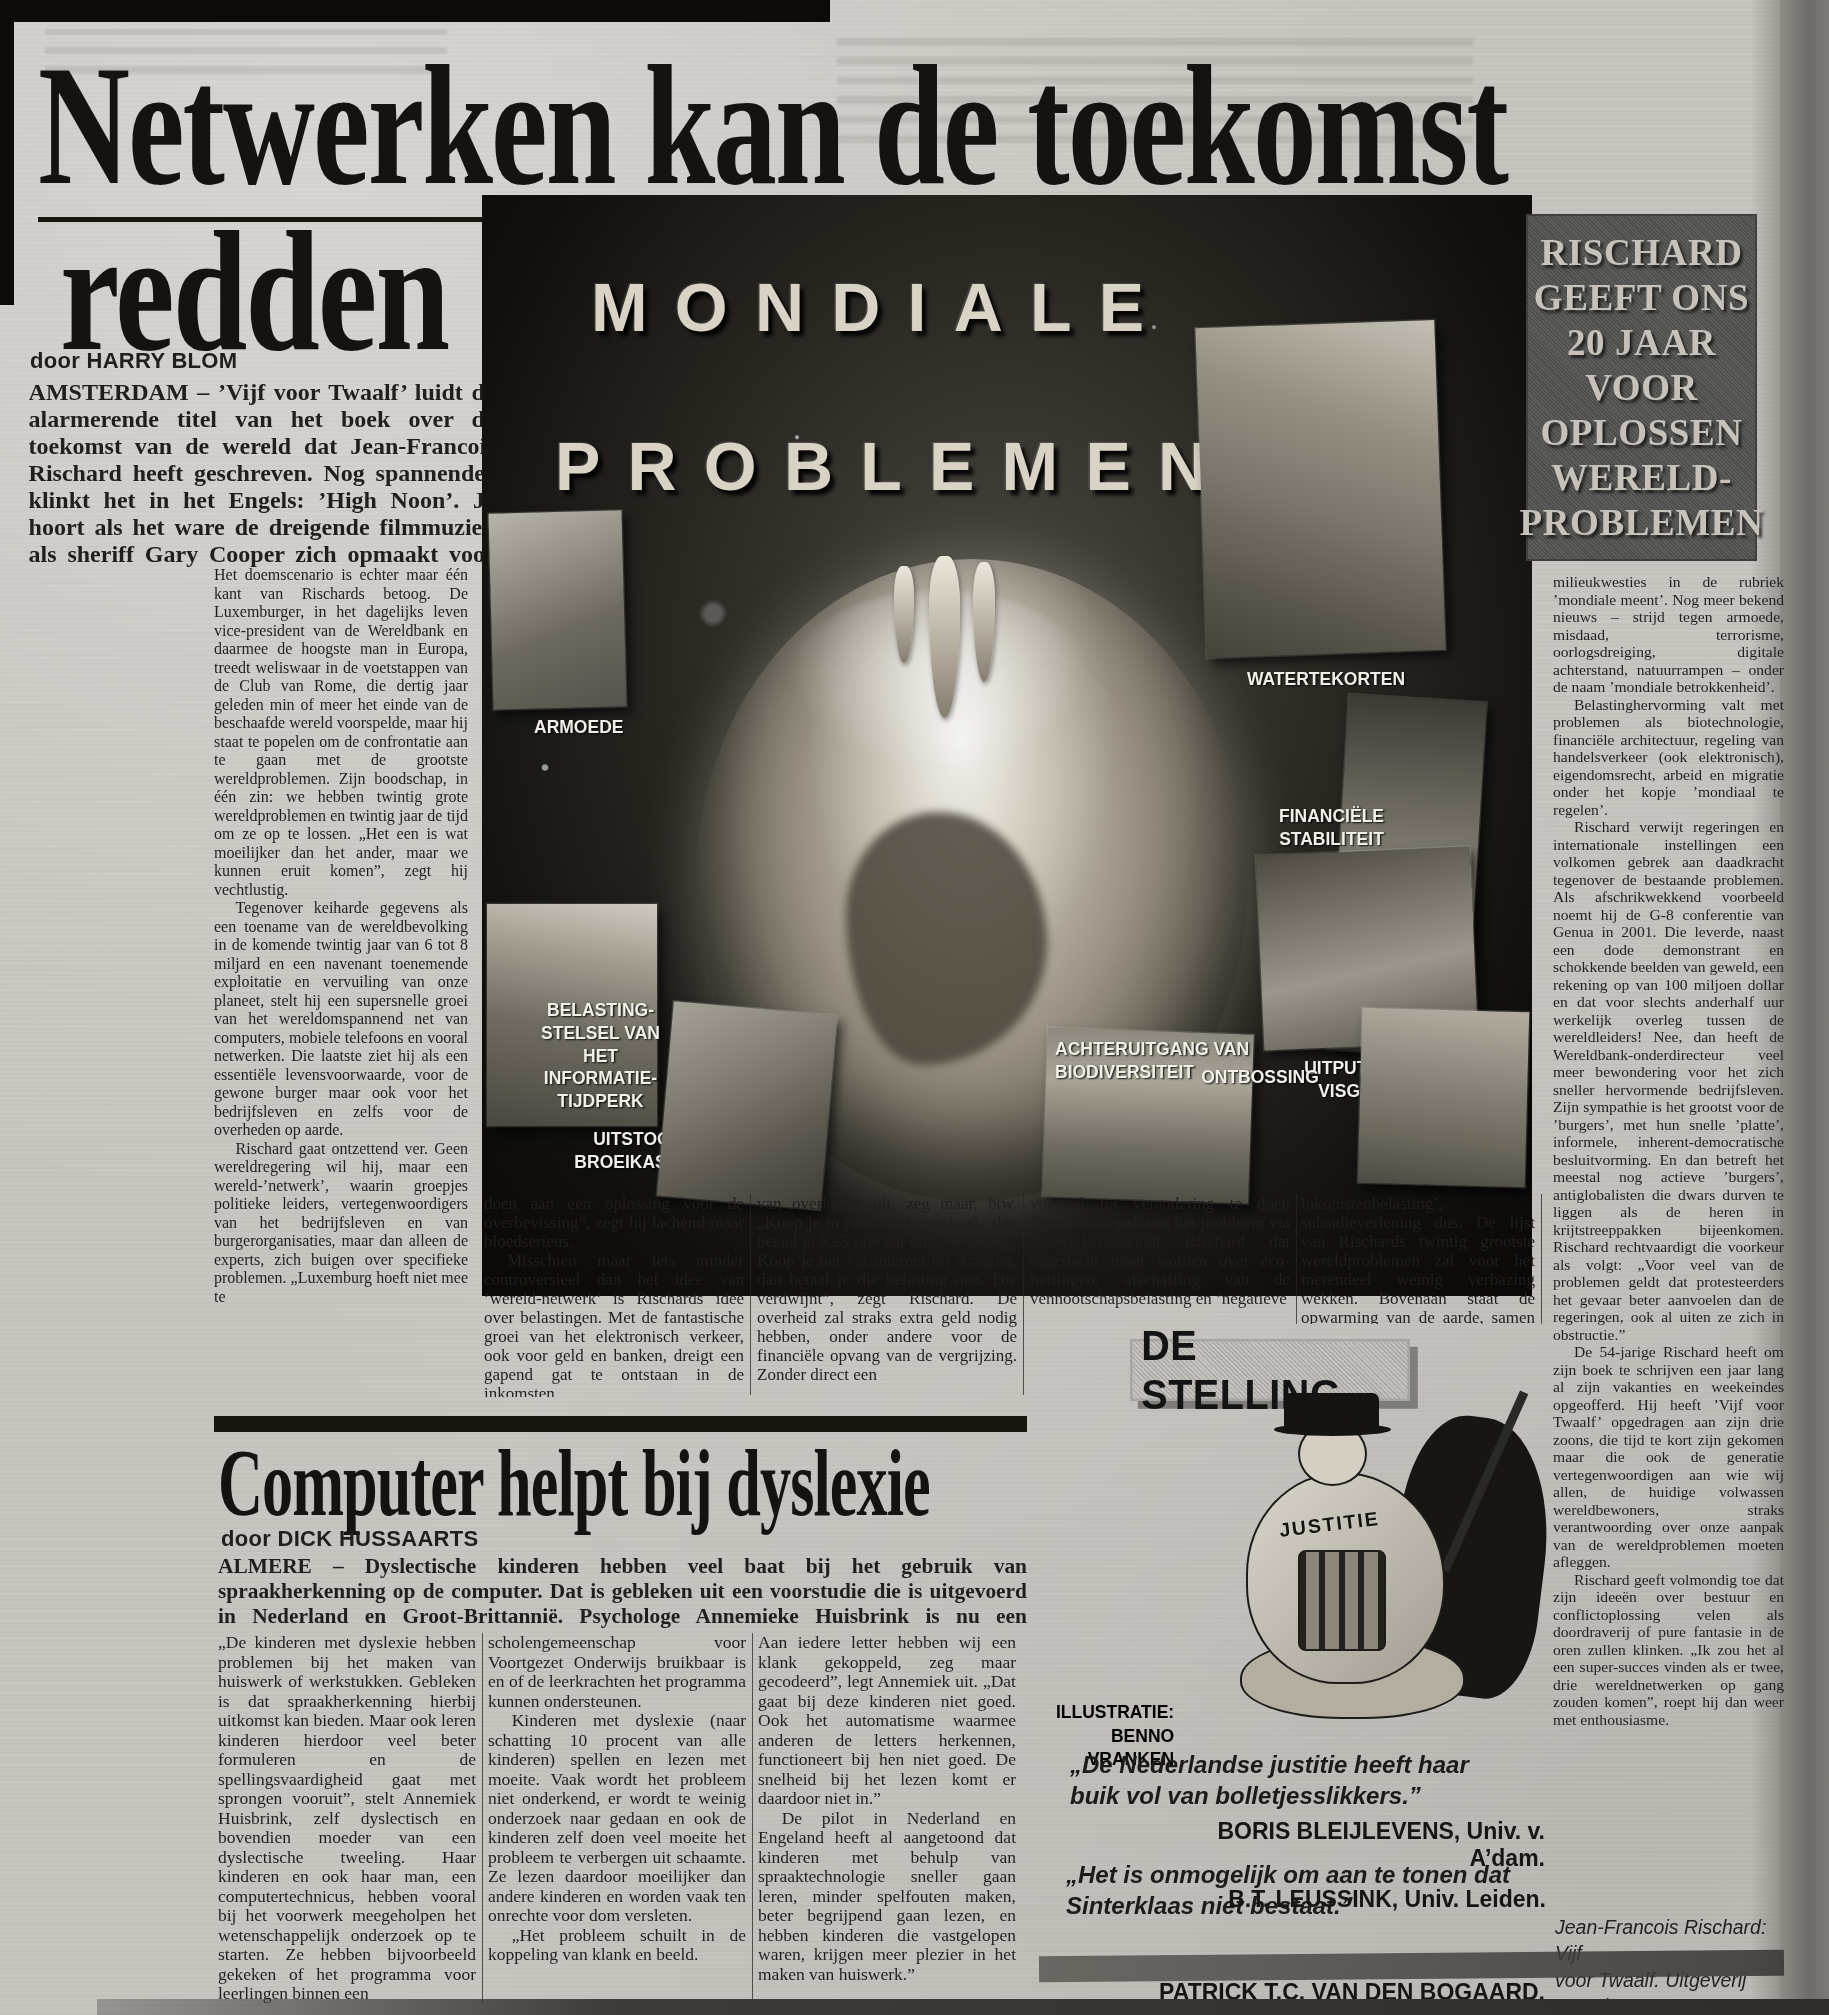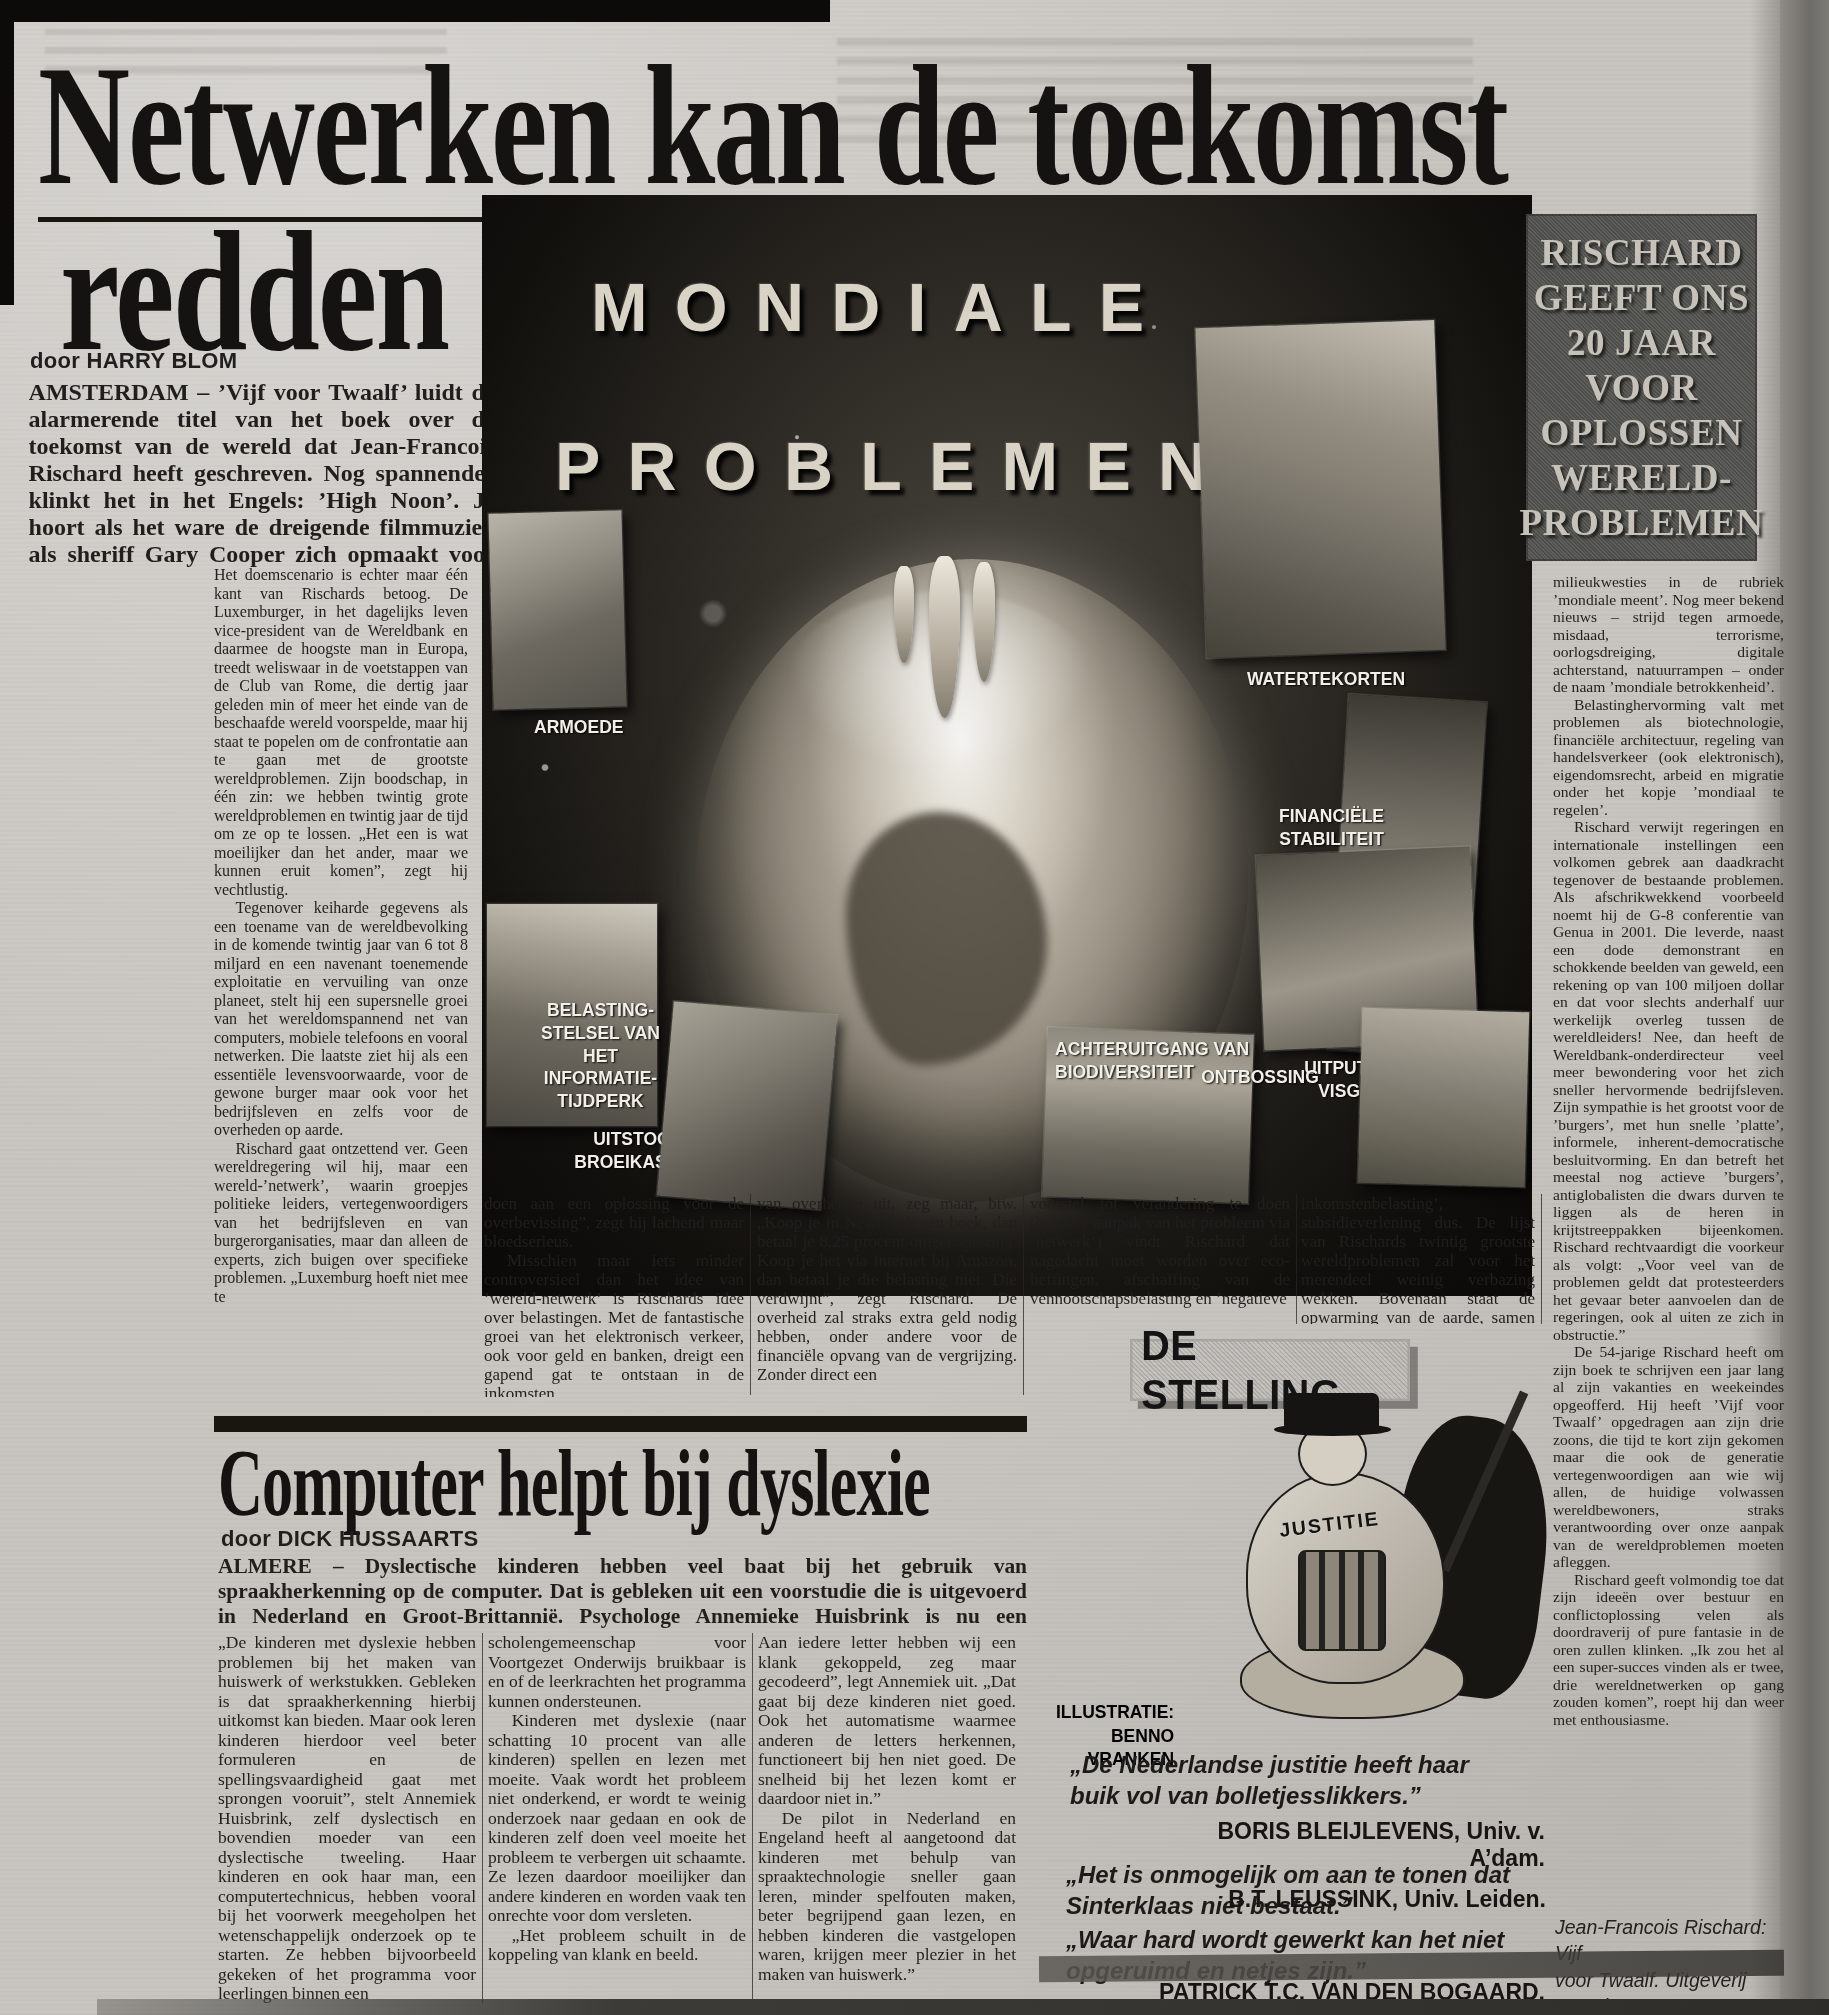--- a/index.html
+++ b/index.html
@@ -256,19 +256,18 @@
   <div class="abs" id="ill-credit" style="left: 5.2px; top: 369px; width: 130px; white-space: pre-line;">ILLUSTRATIE:
 BENNO
 VRANKEN</div>
 
   <div class="abs quote" style="left:31px;top:417px;width:428px;">„De Nederlandse justitie heeft haar buik vol van bolletjesslikkers.”</div>
   <div class="abs quote" style="left:27px;top:527px;width:454px;">„Het is onmogelijk om aan te tonen dat Sinterklaas niet bestaat.”</div>
 
   <div class="abs attrib" style="left:104px;top:486px;width:402px;">BORIS BLEIJLEVENS, Univ. v. A’dam.</div>
   <div class="abs attrib" style="left:182px;top:554px;width:325px;">B.T. LEUSSINK, Univ. Leiden.</div>
 
-  <div class="abs quote" style="left:27px;top:592px;width:454px;">„Waar hard wordt gewerkt kan het niet opgeruimd en netjes zijn.”</div>
   <div class="abs attrib" style="left:71px;top:647px;width:435px;">PATRICK T.C. VAN DEN BOGAARD, Wageningen Univ.</div>
 </div>
 
 <div class="abs" style="left:1039px;top:1953px;width:745px;height:26px;background:linear-gradient(90deg,#5a5853,#34332f);transform:rotate(-.5deg);opacity:.85;"></div>
 <div class="abs" style="left:97px;top:1999px;width:1732px;height:15.6px;background:linear-gradient(90deg,rgba(60,59,55,.35),#3c3b37 30%,#2e2d2a);"></div>
 
 
 </body></html>

